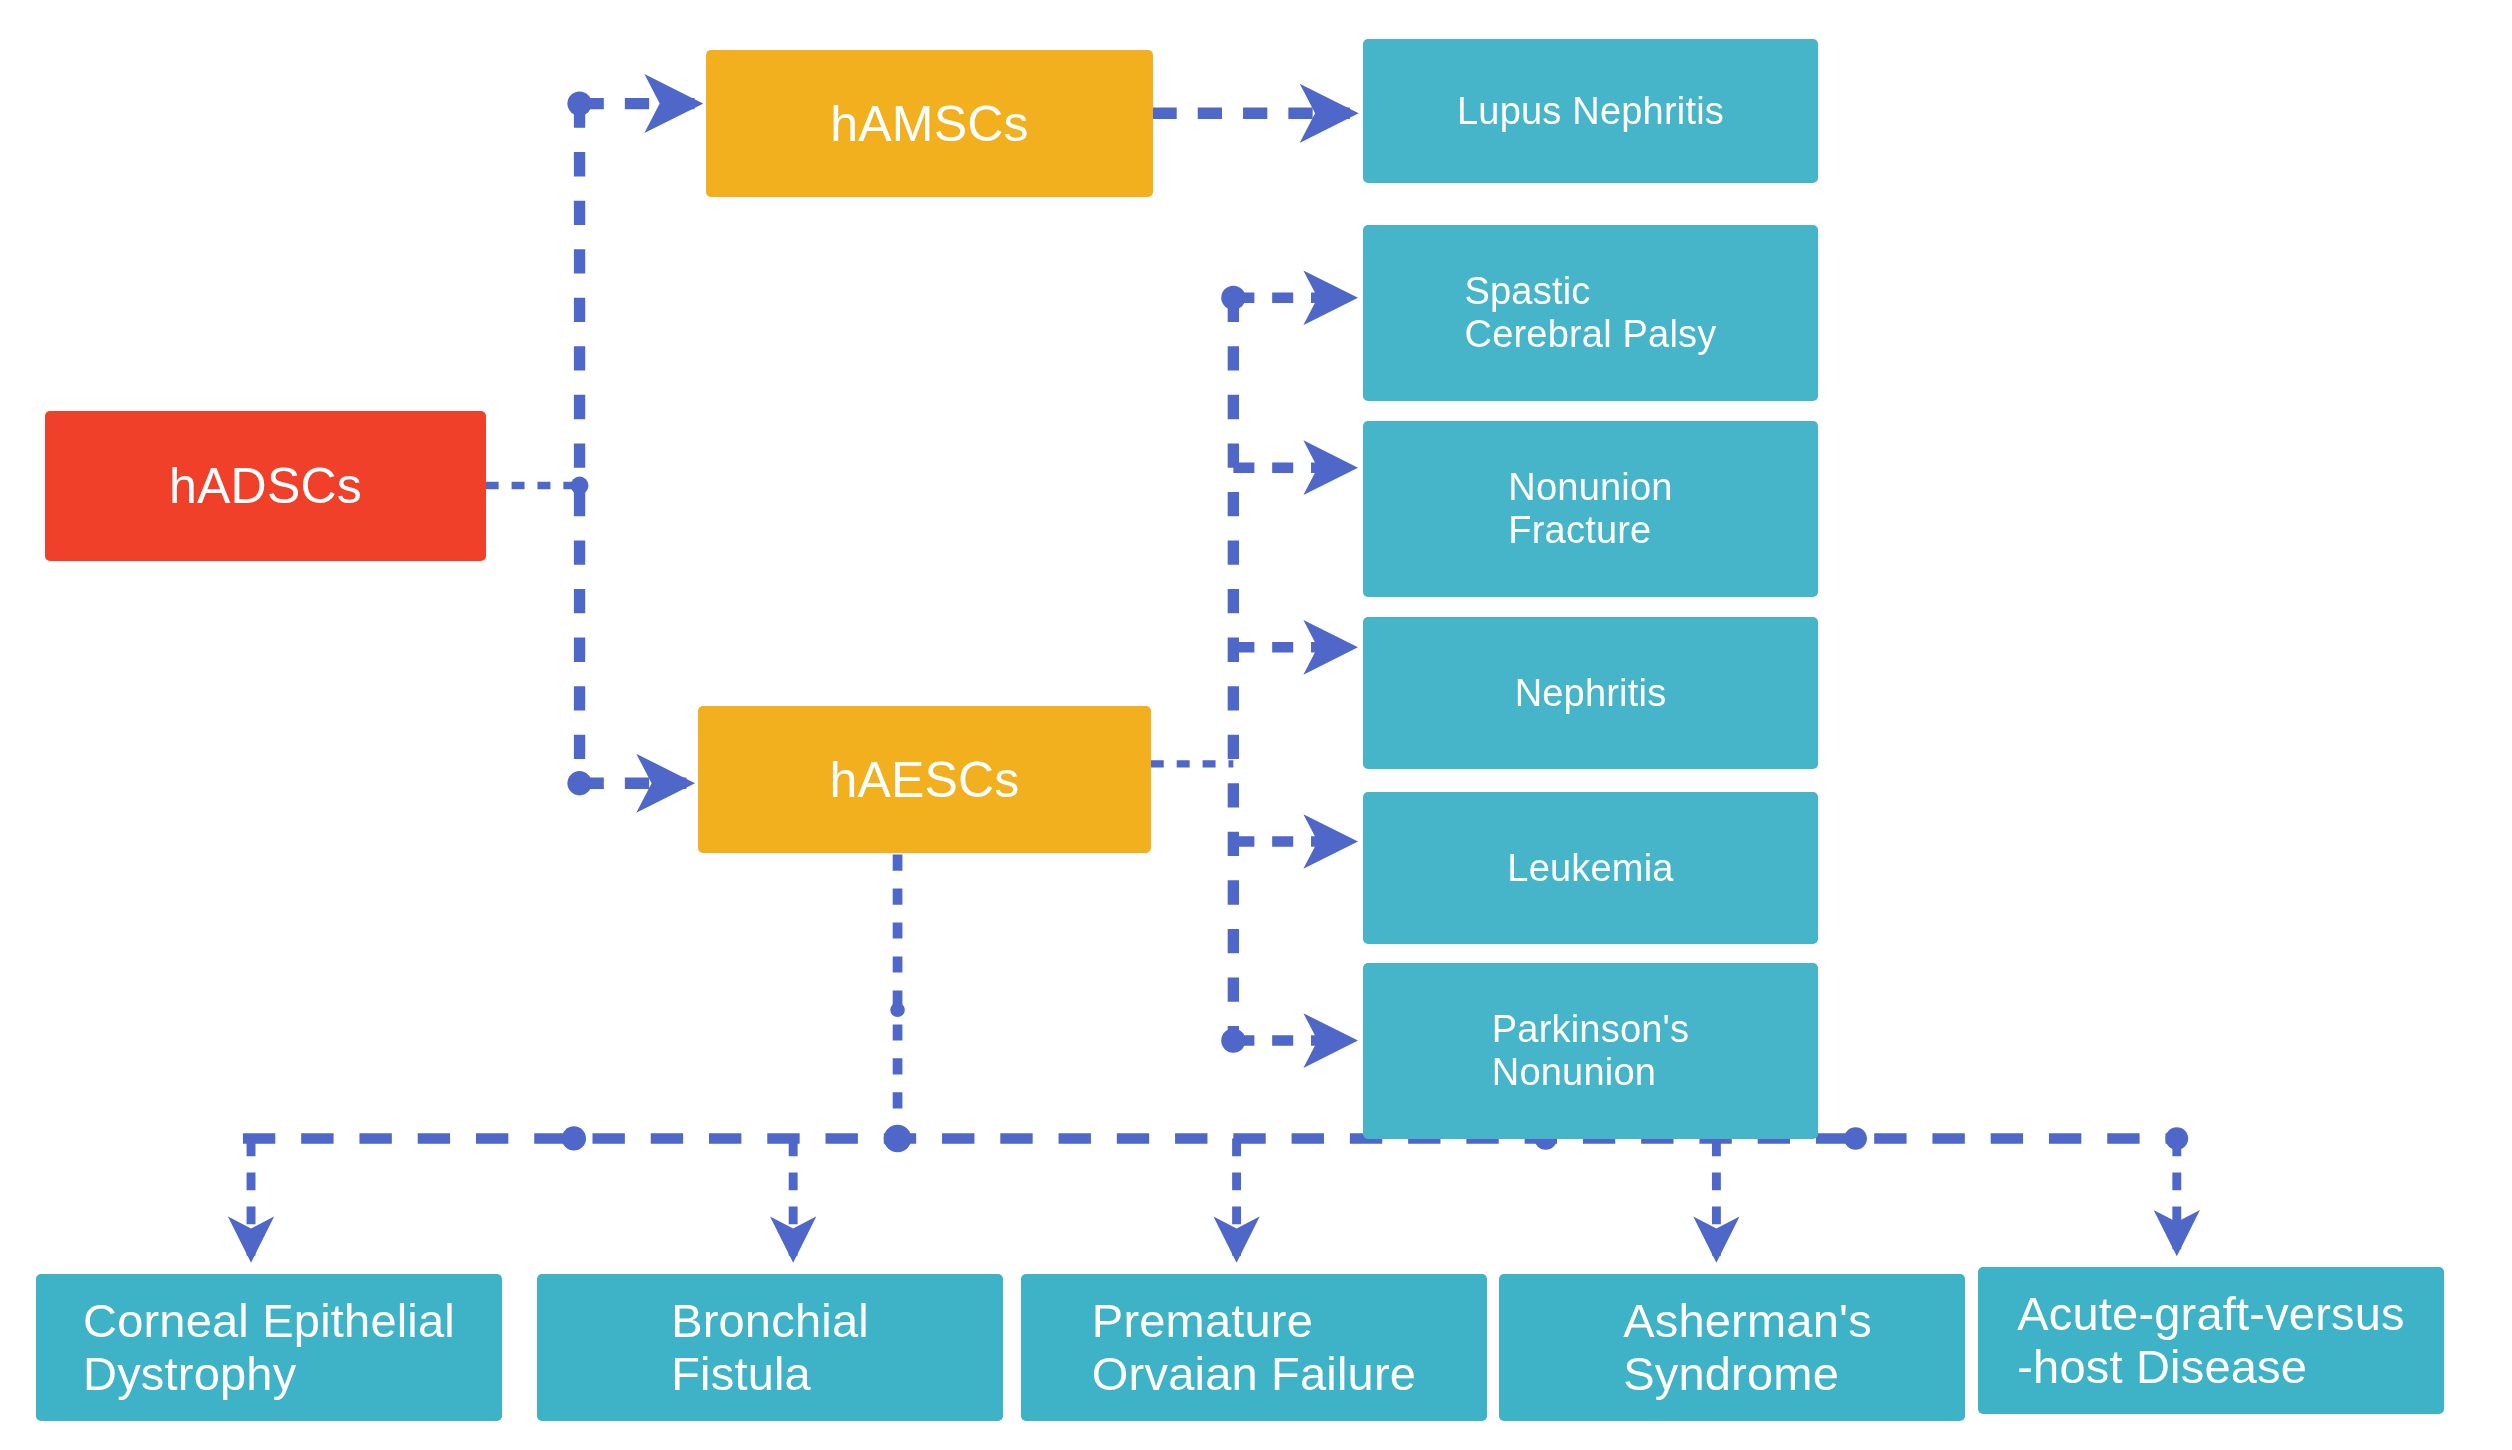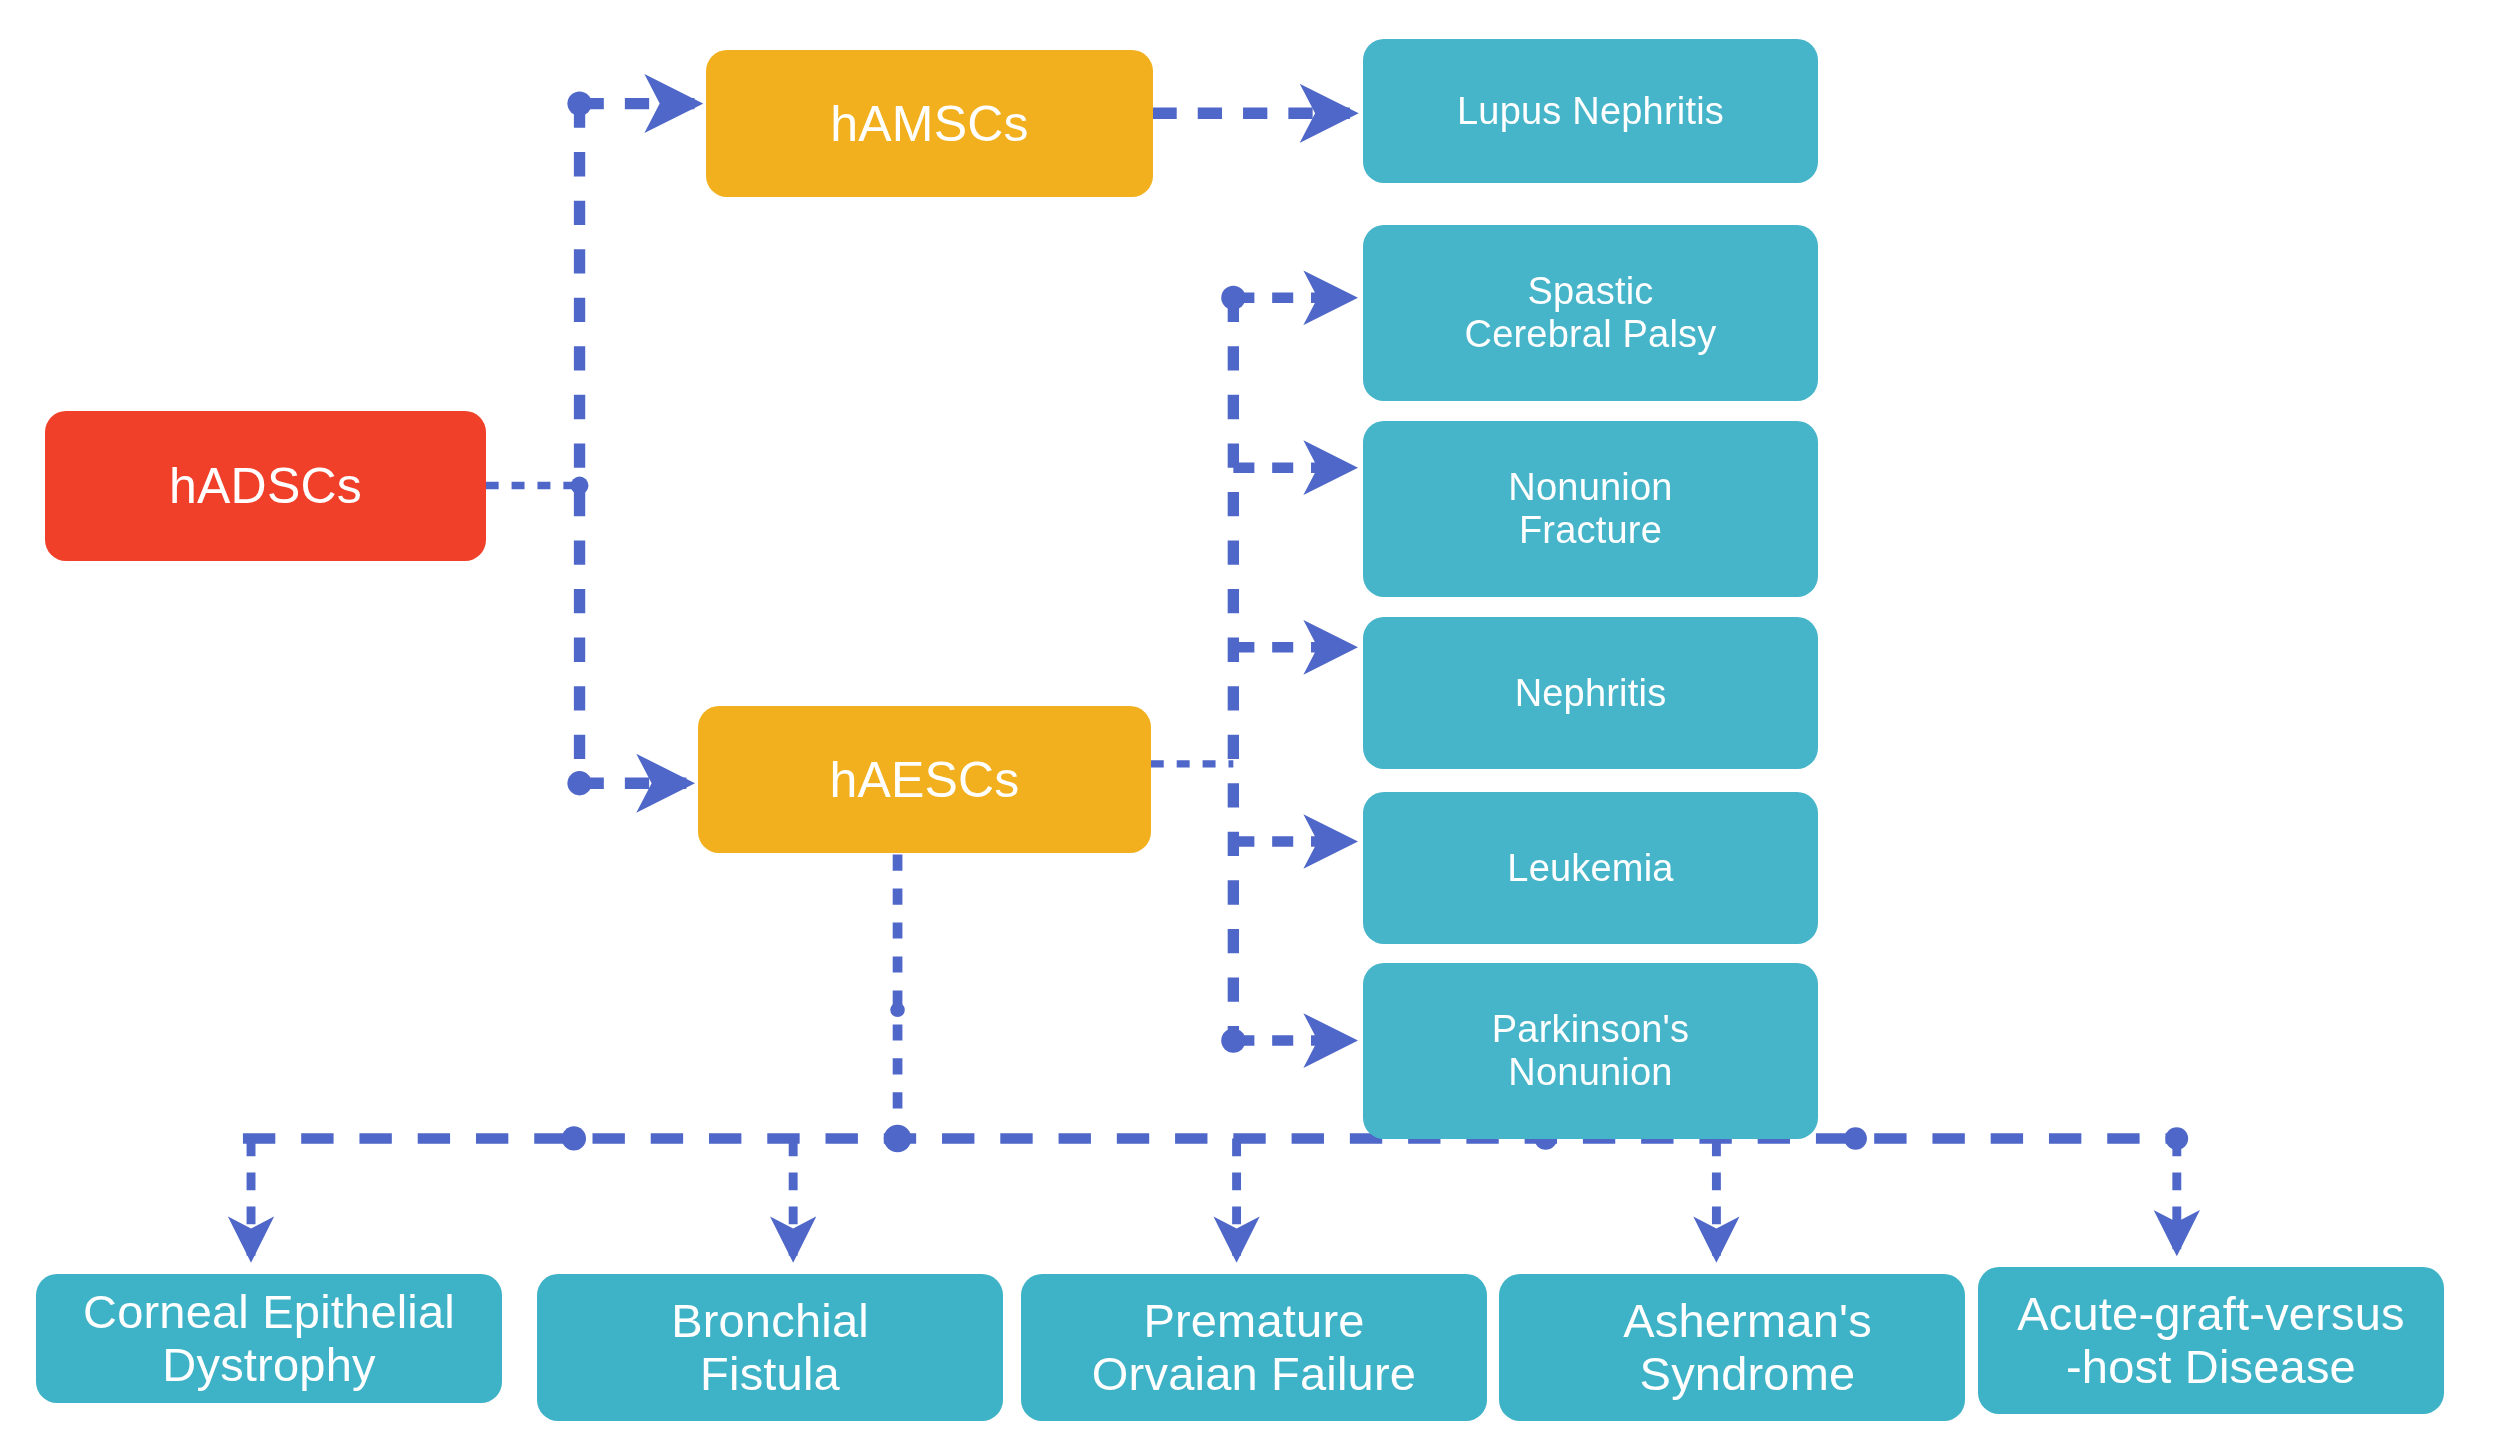--- a/index.html
+++ b/index.html
@@ -11,23 +11,22 @@
     background:#ffffff;
     font-family:"Liberation Sans", sans-serif;
     overflow:hidden;
   }
   #edges{position:absolute;left:0;top:0;width:2512px;height:1450px;}
   .node{
     position:absolute;
     display:flex;
     align-items:center;
     justify-content:center;
-    text-align:center;
     color:#ffffff;
-    border-radius:21px;
+    border-radius:5px;
     line-height:1.12;
     box-sizing:border-box;
     padding:3.2px 8px;
     white-space:pre-line;
     letter-spacing:0.2px;
   }
   .node.source{background:#f0402a;font-size:50px;}
   .node.stem{background:#f2b01e;font-size:50px;}
   .node.disease{background:#46b4c9;font-size:38px;}
   .node.bottom{background:#3eb2c6;font-size:47px;}
@@ -135,21 +134,21 @@
   <div class="node disease" style="left: 1363px; top: 39px; width: 455px; height: 144px; background: rgb(70, 180, 201); color: rgb(255, 255, 255);">Lupus Nephritis</div>
   <div class="node disease" style="left: 1363px; top: 225px; width: 455px; height: 176px; background: rgb(70, 180, 201); color: rgb(255, 255, 255);">Spastic
 Cerebral Palsy</div>
   <div class="node disease" style="left: 1363px; top: 421px; width: 455px; height: 176px; background: rgb(70, 180, 201); color: rgb(255, 255, 255);">Nonunion
 Fracture</div>
   <div class="node disease" style="left: 1363px; top: 617px; width: 455px; height: 152px; background: rgb(70, 180, 201); color: rgb(255, 255, 255);">Nephritis</div>
   <div class="node disease" style="left: 1363px; top: 792px; width: 455px; height: 152px; background: rgb(70, 180, 201); color: rgb(255, 255, 255);">Leukemia</div>
   <div class="node disease" style="left: 1363px; top: 963px; width: 455px; height: 176px; background: rgb(70, 180, 201); color: rgb(255, 255, 255);">Parkinson's
 Nonunion</div>
 
-  <div class="node bottom" style="left: 36px; top: 1274px; width: 466px; height: 129px; background: rgb(62, 178, 198); color: rgb(255, 255, 255);">Corneal Epithelial
+  <div class="node bottom" style="left: 36px; top: 1274px; width: 466px; height: 147px; background: rgb(62, 178, 198); color: rgb(255, 255, 255);">Corneal Epithelial
 Dystrophy</div>
   <div class="node bottom" style="left: 537px; top: 1274px; width: 466px; height: 147px; background: rgb(62, 178, 198); color: rgb(255, 255, 255);">Bronchial
 Fistula</div>
   <div class="node bottom" style="left: 1021px; top: 1274px; width: 466px; height: 147px; background: rgb(62, 178, 198); color: rgb(255, 255, 255);">Premature
 Orvaian  Failure</div>
   <div class="node bottom" style="left: 1499px; top: 1274px; width: 466px; height: 147px; background: rgb(62, 178, 198); color: rgb(255, 255, 255); padding-left: 39px;">Asherman's
 Syndrome</div>
   <div class="node bottom" style="left: 1978px; top: 1267px; width: 466px; height: 147px; background: rgb(62, 178, 198); color: rgb(255, 255, 255);">Acute-graft-versus
 -host  Disease</div>
 

